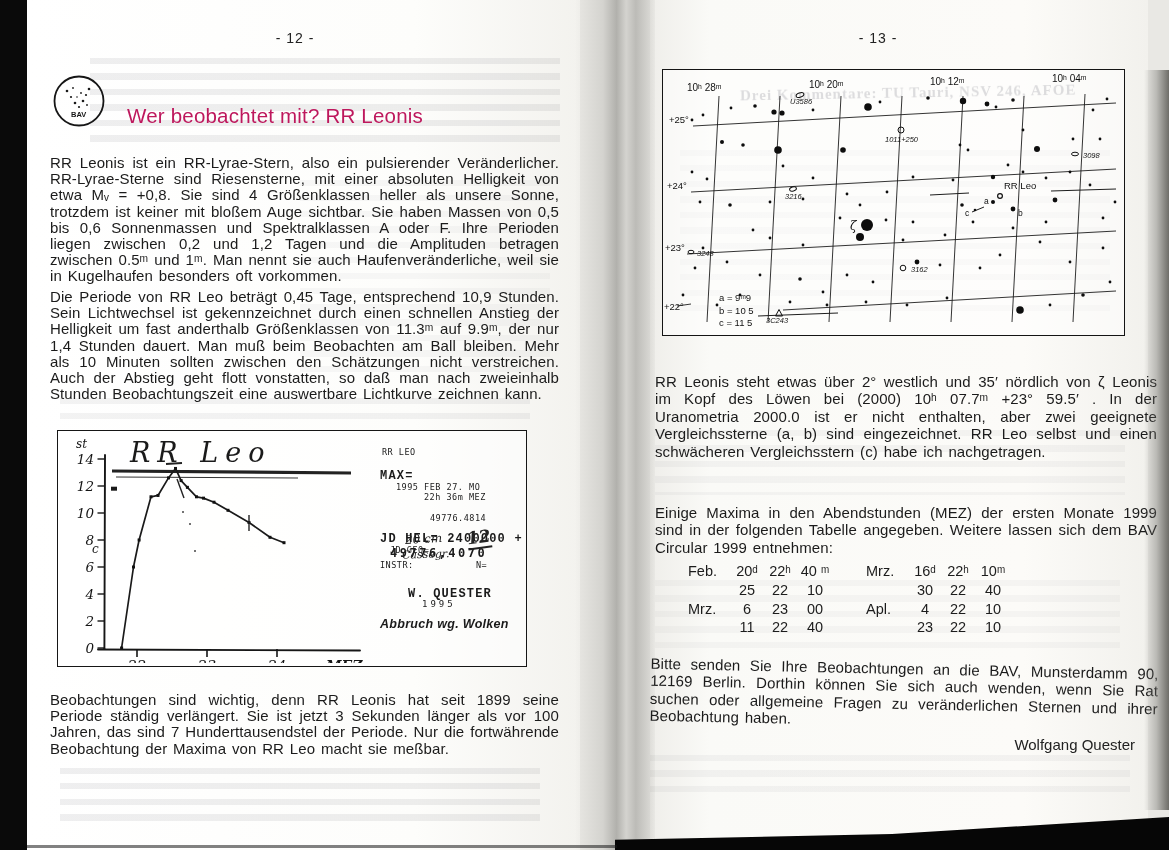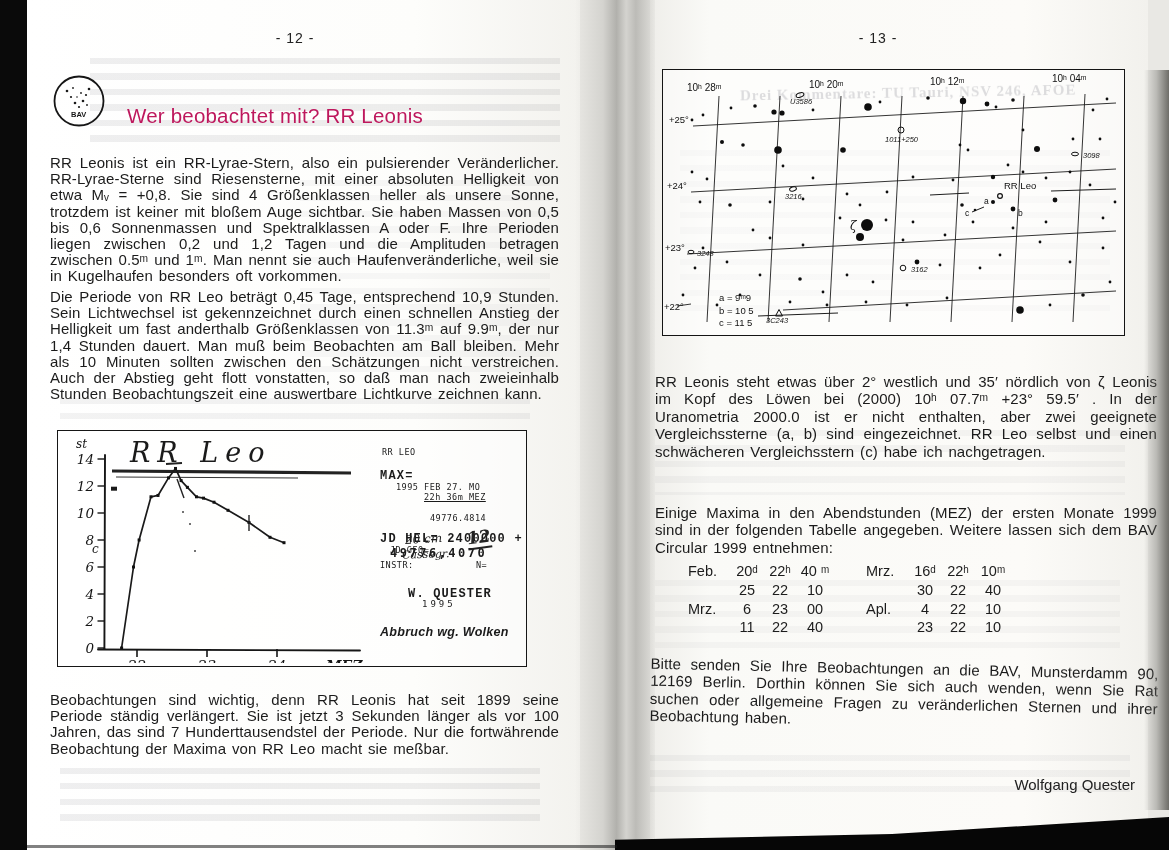--- a/index.html
+++ b/index.html
@@ -18,32 +18,32 @@
               background:linear-gradient(90deg,rgba(110,110,105,0),rgba(110,110,105,.38) 50%,#6e6d68 100%);}
   .edge-bottom-right{position:absolute;left:615px;top:793px;width:554px;height:57px;background:#060606;
               clip-path:polygon(0 82%,50% 72%,100% 42%,100% 100%,0 100%);}
   .edge-bottom-left{position:absolute;left:27px;top:845px;width:590px;height:3px;background:rgba(25,25,25,.55);}
   
   .pagenum{position:absolute;width:90px;text-align:center;font-size:14px;letter-spacing:1px;color:#222;}
   .body-p{position:absolute;margin:0;font-size:15px;line-height:16.2px;text-align:justify;
           letter-spacing:.1px;word-spacing:1.5px;color:#1b1b1b;}
   .rp{line-height:17.4px;}
   .title{position:absolute;left:127px;top:104px;font-size:20.5px;color:#be185d;letter-spacing:.2px;}
-  .signature{position:absolute;left:950px;top:776px;width:185px;text-align:right;font-size:15px;color:#222;}
+  .signature{position:absolute;left:950px;top:736px;width:185px;text-align:right;font-size:15px;color:#222;}
   
   .figure-box{position:absolute;left:57px;top:430px;width:468px;height:235px;
               border:1.6px solid #161616;background:rgba(255,255,255,.55);}
   .figure-box svg{position:absolute;left:0;top:0;}
   .dotmatrix{position:absolute;left:322px;top:8px;width:146px;height:200px;}
   .dm{position:absolute;white-space:pre;font-family:"DejaVu Sans Mono",monospace;color:#1a1a1a;}
   .dm-sm{font-size:8.5px;letter-spacing:.5px;}
   .dm-sm2{font-size:9px;letter-spacing:3px;}
   .dm-lg{font-size:12px;letter-spacing:1.2px;font-weight:bold;font-family:Liberation Mono, monospace;}
   .dm-xl{font-size:12px;letter-spacing:2.5px;font-weight:bold;}
-  .dm-note{font-size:12.5px;font-weight:bold;font-style:italic;font-family:"Liberation Sans",sans-serif;letter-spacing:.3px;margin-top:8px;}
+  .dm-note{font-size:12.5px;font-weight:bold;font-style:italic;font-family:"Liberation Sans",sans-serif;letter-spacing:.3px;}
   .hand{position:absolute;font-family:"DejaVu Serif",serif;font-style:italic;color:#222;}
   .hand-20{left:347px;top:101px;font-size:12px;transform:rotate(-3deg);}
   .hand-cas{left:344px;top:117px;font-size:11px;transform:rotate(-2deg);}
   .hand-n{left:409px;top:96px;font-size:17px;font-weight:bold;transform:rotate(-8deg);border-bottom:2px solid #222;}
   
   .star-box{position:absolute;left:662px;top:69px;width:461px;height:265px;
             border:1.7px solid #141414;background:rgba(255,255,255,.5);}
   .star-box svg{position:absolute;left:0;top:0;}
   
   .mtable{position:absolute;left:688px;top:558px;width:420px;height:80px;font-size:14.5px;}
@@ -162,21 +162,21 @@
         <line x1="119" y1="48" x2="126" y2="67" stroke="#222" stroke-width="1.4"></line>
         <line x1="191" y1="84" x2="191" y2="100" stroke="#222" stroke-width="1.4"></line>
         <circle cx="132" cy="93" r="1" fill="#444"></circle>
         <circle cx="125" cy="81" r="1" fill="#444"></circle>
         <circle cx="137" cy="120" r="1" fill="#444"></circle>
       </svg>
     <div class="dotmatrix">
         <div class="dm dm-sm" style="left: 2px; top: 8px;">RR LEO</div>
         <div class="dm dm-lg" style="left: 0px; top: 30px;">MAX=</div>
         <div class="dm dm-sm" style="left: 16px; top: 43px;">1995 FEB 27. MO</div>
-        <div class="dm dm-sm" style="left: 44px; top: 53px; text-decoration: underline;">22h 36m MEZ</div>
+        <div class="dm dm-sm" style="left: 44px; top: 53px;">22h 36m MEZ</div>
         <div class="dm dm-sm" style="left: 10px; top: 64px; margin-top: 42px;">JD GEO=</div>
         <div class="dm dm-sm" style="left: 50px; top: 74px;">49776.4814</div>
         <div class="dm dm-lg" style="left: 0px; top: 93px;">JD HEL= 2400000 +</div>
         <div class="dm dm-xl" style="left: 10px; top: 107px;">49776,4070</div>
         <div class="dm dm-sm" style="left: 0px; top: 121px;">INSTR:</div>
         <div class="dm dm-sm" style="left: 96px; top: 121px;">N=</div>
         <div class="dm dm-lg" style="left: 28px; top: 148px;">W. QUESTER</div>
         <div class="dm dm-sm2" style="left: 42px; top: 160px;">1995</div>
         <div class="dm dm-note" style="left: 0px; top: 178px;">Abbruch wg. Wolken</div>
       </div>

